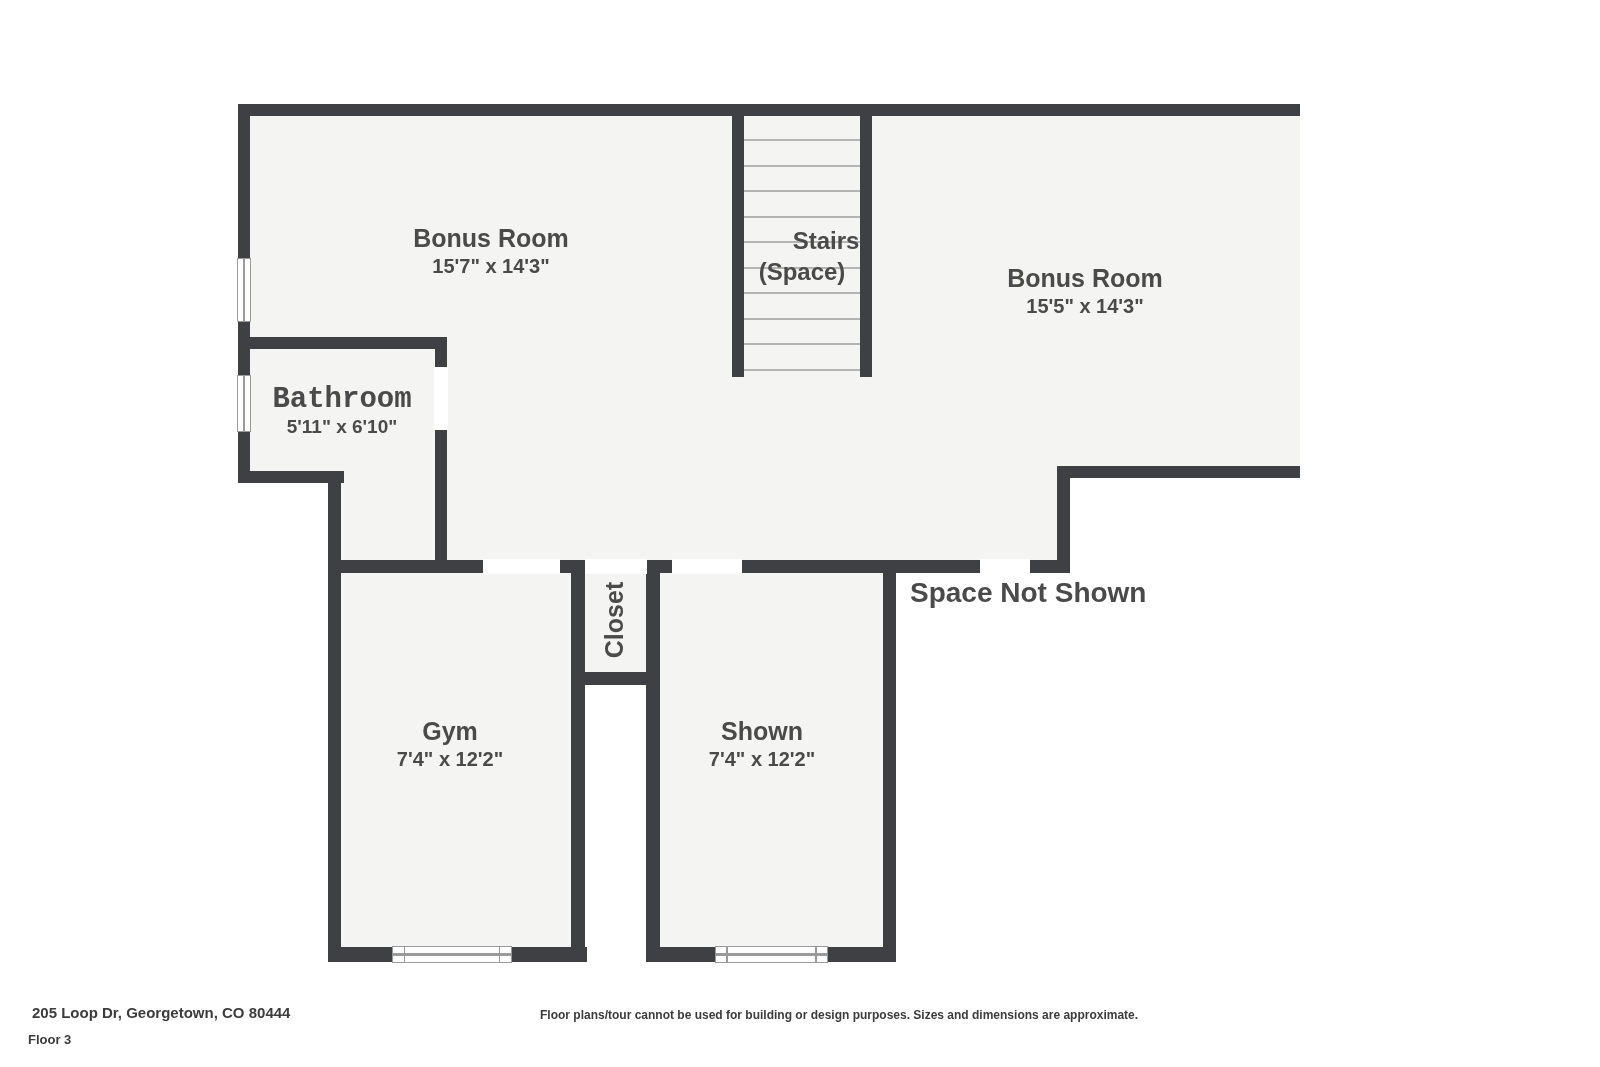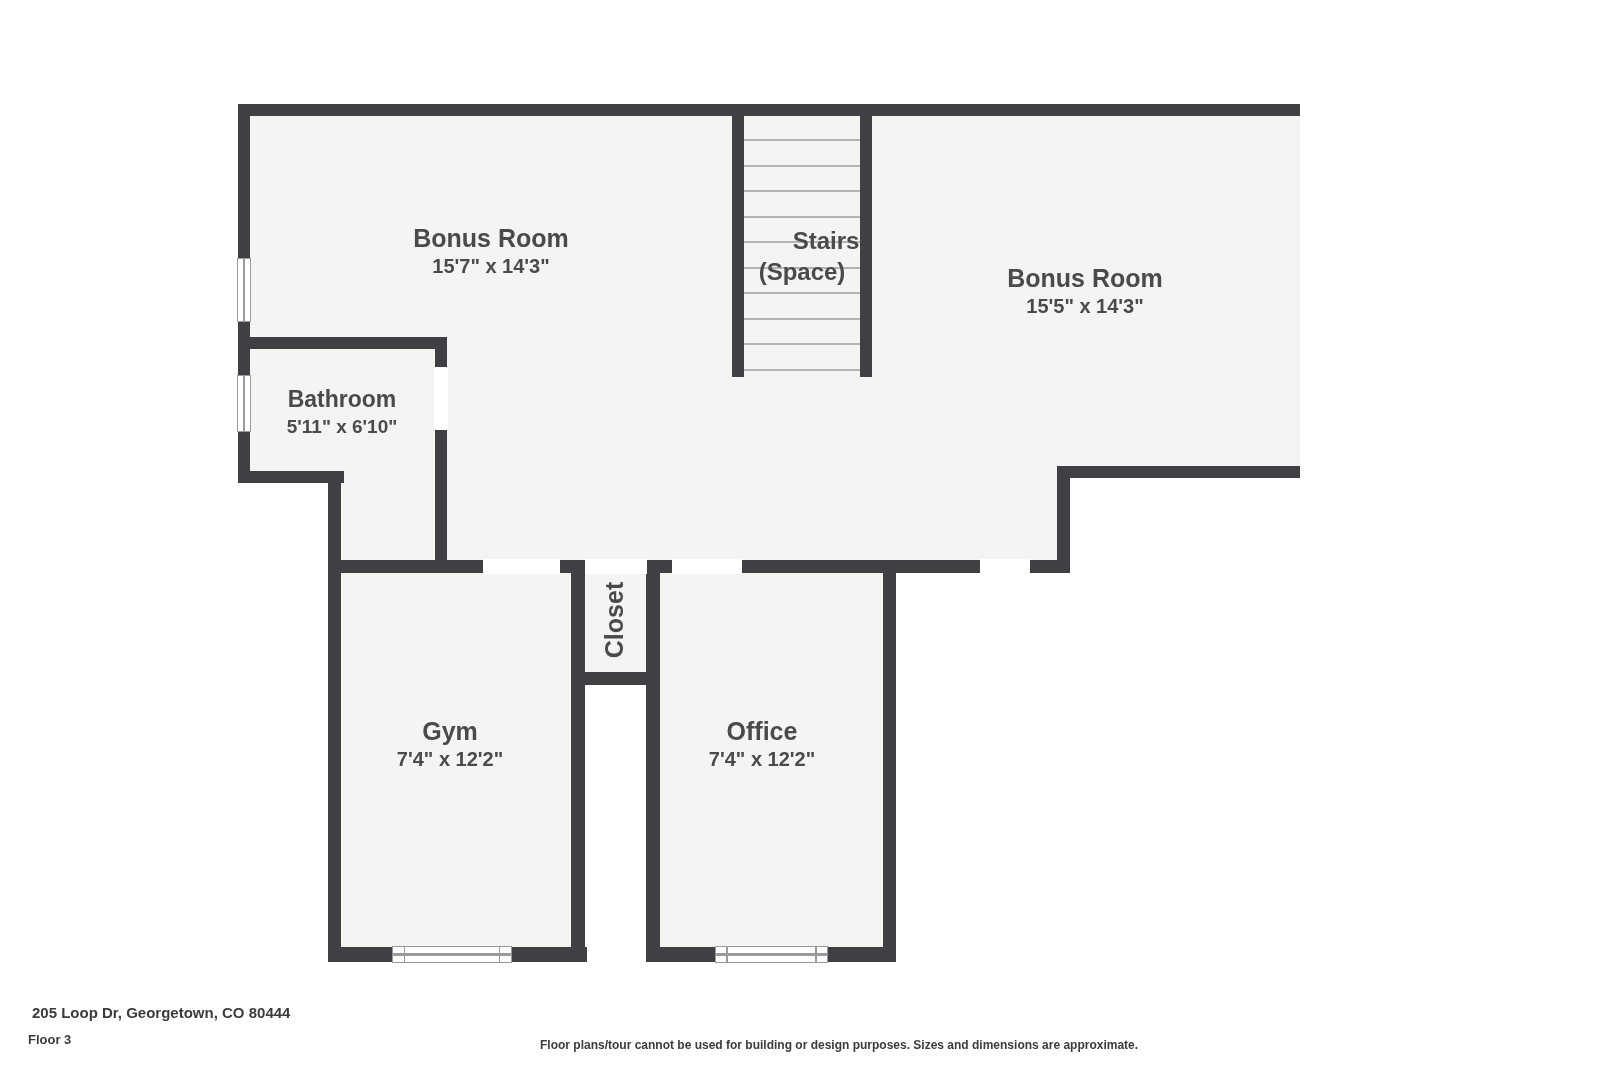--- a/index.html
+++ b/index.html
@@ -24,31 +24,31 @@
     background-color:var(--floor,#f4f4f3);
     background-image:repeating-linear-gradient(to bottom,transparent 0 23.5px,var(--tread,#b4b4b4) 23.5px 25.5px);
   }
   .label{
     position:absolute;transform:translate(-50%,-50%);
     color:var(--label,#4a4a4a);font-weight:bold;white-space:nowrap;text-align:center;line-height:1;
   }
   .room-name{font-size:25px;}
   .room-dims{font-size:20px;}
   .stairs-name,.stairs-sub{font-size:24px;}
-  .bath-name{font-size:23px;}
+  .bath-name{font-size:29px;font-family:Liberation Mono, monospace;}
   .bath-dims{font-size:19px;}
   .closet-name{font-size:25px;transform:translate(-50%,-50%) rotate(-90deg);}
   .space-note{
     position:absolute;transform:translate(0,-50%);
     color:var(--label,#4a4a4a);font-weight:bold;font-size:28px;white-space:nowrap;
   }
   .footer-line{position:absolute;color:var(--footer,#3c3c3c);font-weight:bold;white-space:nowrap;}
   .footer-address{left:32px;top:1004px;font-size:15px;text-align:right;}
   .footer-floor{left:28px;top:1032px;font-size:13px;}
-  .footer-disclaimer{left:540px;top:1038px;font-size:12px;}
+  .footer-disclaimer{left:540px;top:1008px;font-size:12px;}
 </style>
 </head>
 <body>
 
 <div id="canvas">
 
   <div class="floor" style="left:250px;top:116px;width:1098px;height:355px;"></div>
   <div class="floor" style="left:341px;top:471px;width:716px;height:89px;"></div>
   <div class="floor" style="left:341px;top:560px;width:231px;height:387px;"></div>
   <div class="floor" style="left:585px;top:560px;width:61px;height:112px;"></div>
@@ -97,21 +97,22 @@
   <div class="label room-dims" style="left:1085px;top:306px;">15'5" x 14'3"</div>
 
   <div class="label bath-name" style="left:342px;top:399px;">Bathroom</div>
   <div class="label bath-dims" style="left:342px;top:426px;">5'11" x 6'10"</div>
 
   <div class="label closet-name" style="left:614px;top:620px;">Closet</div>
 
   <div class="label room-name" style="left:450px;top:731px;">Gym</div>
   <div class="label room-dims" style="left:450px;top:759px;">7'4" x 12'2"</div>
 
-  <div class="label room-name" style="left:762px;top:731px;">Office</div>
+  <div class="label room-name" style="left:762px;top:731px;">Shown</div>
   <div class="label room-dims" style="left:762px;top:759px;">7'4" x 12'2"</div>
 
+  <div class="space-note" style="left:910px;top:593px;">Space Not Shown</div>
 
   <div class="footer-line footer-address">205 Loop Dr, Georgetown, CO 80444</div>
   <div class="footer-line footer-floor">Floor 3</div>
   <div class="footer-line footer-disclaimer">Floor plans/tour cannot be used for building or design purposes. Sizes and dimensions are approximate.</div>
 
 </div>
 
 </body></html>

